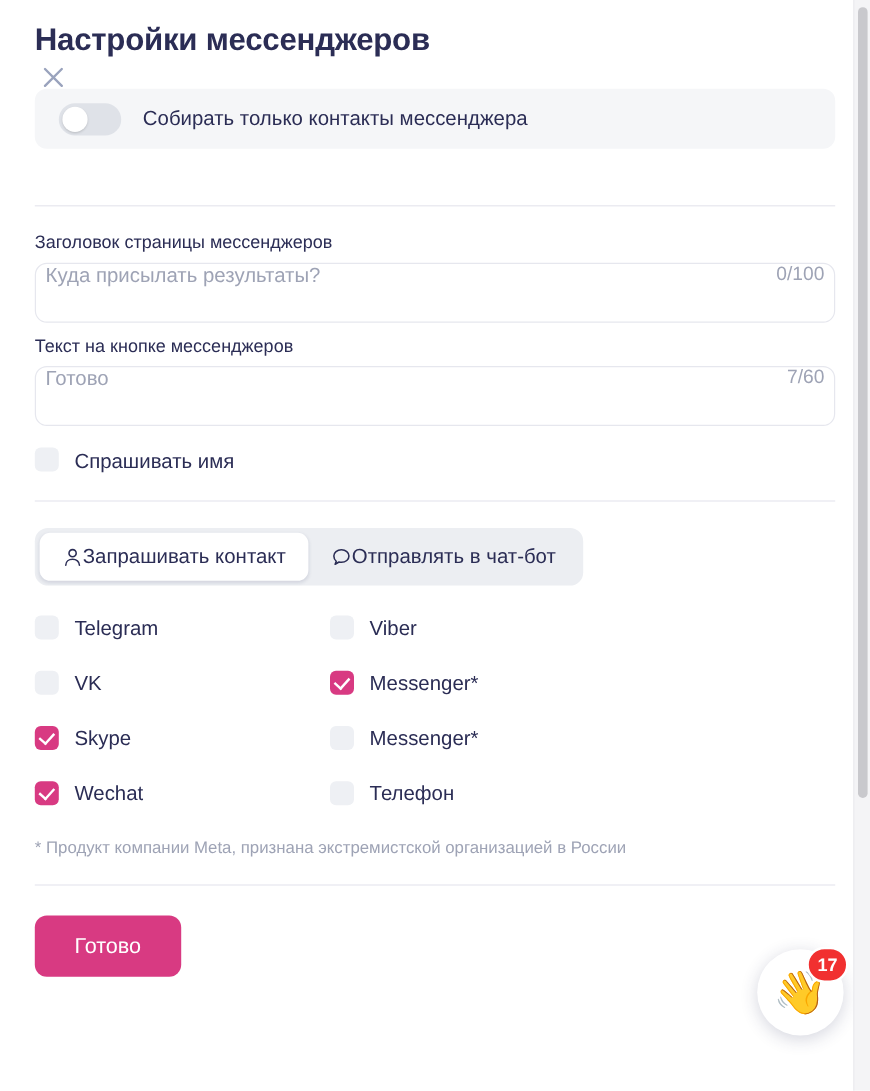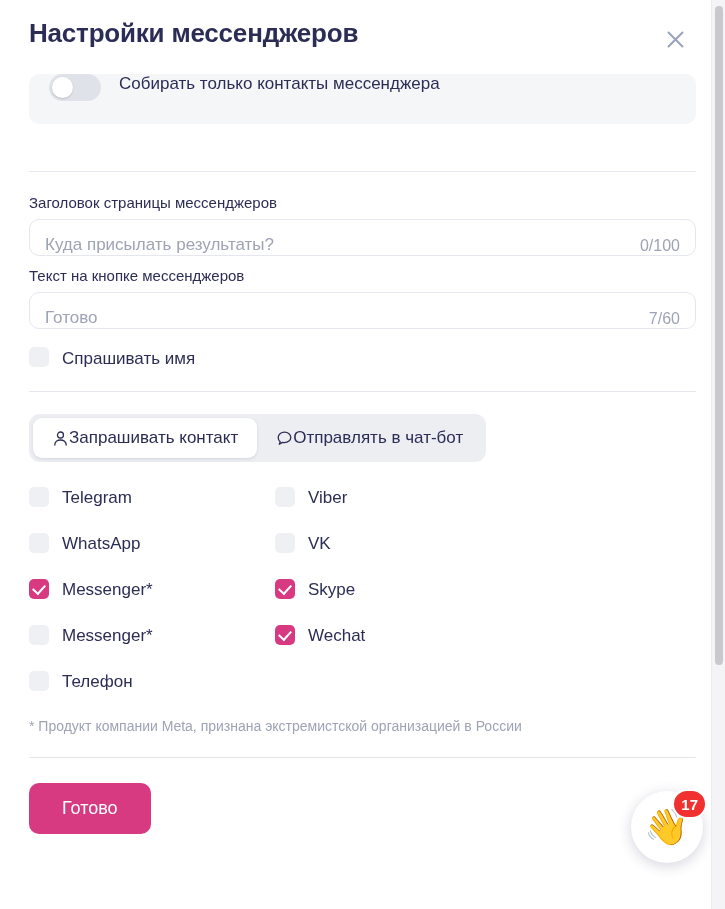--- a/index.html
+++ b/index.html
@@ -21,20 +21,21 @@
     padding: 0 29px;
   }
 
   
   .modal-header {
     display: flex;
     align-items: flex-start;
     justify-content: space-between;
     padding-top: 18px;
     height: 74px;
+    flex-direction: column;
   }
   .modal-title {
     font-size: 26px;
     font-weight: 700;
     color: #2b2d55;
     letter-spacing: -0.2px;
     line-height: 1.2;
   }
   .close-btn {
     width: 30px;
@@ -49,21 +50,21 @@
     border: none;
   }
   .close-btn svg { display: block; }
 
   
   .toggle-row {
     background: #f5f6f8;
     border-radius: 10px;
     height: 50px;
     display: flex;
-    align-items: flex-start;
+    align-items: center;
     padding: 0 20px;
     gap: 18px;
   }
   .toggle {
     position: relative;
     width: 52px;
     height: 27px;
     border-radius: 14px;
     background: #dfe2e8;
     flex: 0 0 auto;
@@ -98,26 +99,26 @@
   
   .fields { padding-top: 22px; }
   .field-label {
     font-size: 15px;
     color: #2b2d55;
     margin-bottom: 8px;
   }
   .field-label.second { margin-top: 11px; }
   .input-wrap {
     position: relative;
-    height: 37px;
+    height: 50px;
     border: 1px solid #e6e7ee;
     border-radius: 10px;
     display: flex;
-    align-items: flex-end;
-    padding: 0 15px;
+    align-items: flex-start;
+    padding: 0 8px;
     background: #ffffff;
   }
   .input-wrap input {
     flex: 1 1 auto;
     border: none;
     outline: none;
     font-size: 17px;
     color: #2b2d55;
     font-family: inherit;
     background: transparent;
@@ -355,24 +356,20 @@
     <div class="cb-row">
       <span class="cb"></span>
       <span class="cb-label">Telegram</span>
     </div>
     <div class="cb-row">
       <span class="cb"></span>
       <span class="cb-label">Viber</span>
     </div>
     <div class="cb-row">
       <span class="cb"></span>
-      <span class="cb-label">WhatsApp</span>
-    </div>
-    <div class="cb-row">
-      <span class="cb"></span>
       <span class="cb-label">VK</span>
     </div>
     <div class="cb-row">
       <span class="cb checked"></span>
       <span class="cb-label">Messenger*</span>
     </div>
     <div class="cb-row">
       <span class="cb checked"></span>
       <span class="cb-label">Skype</span>
     </div>

